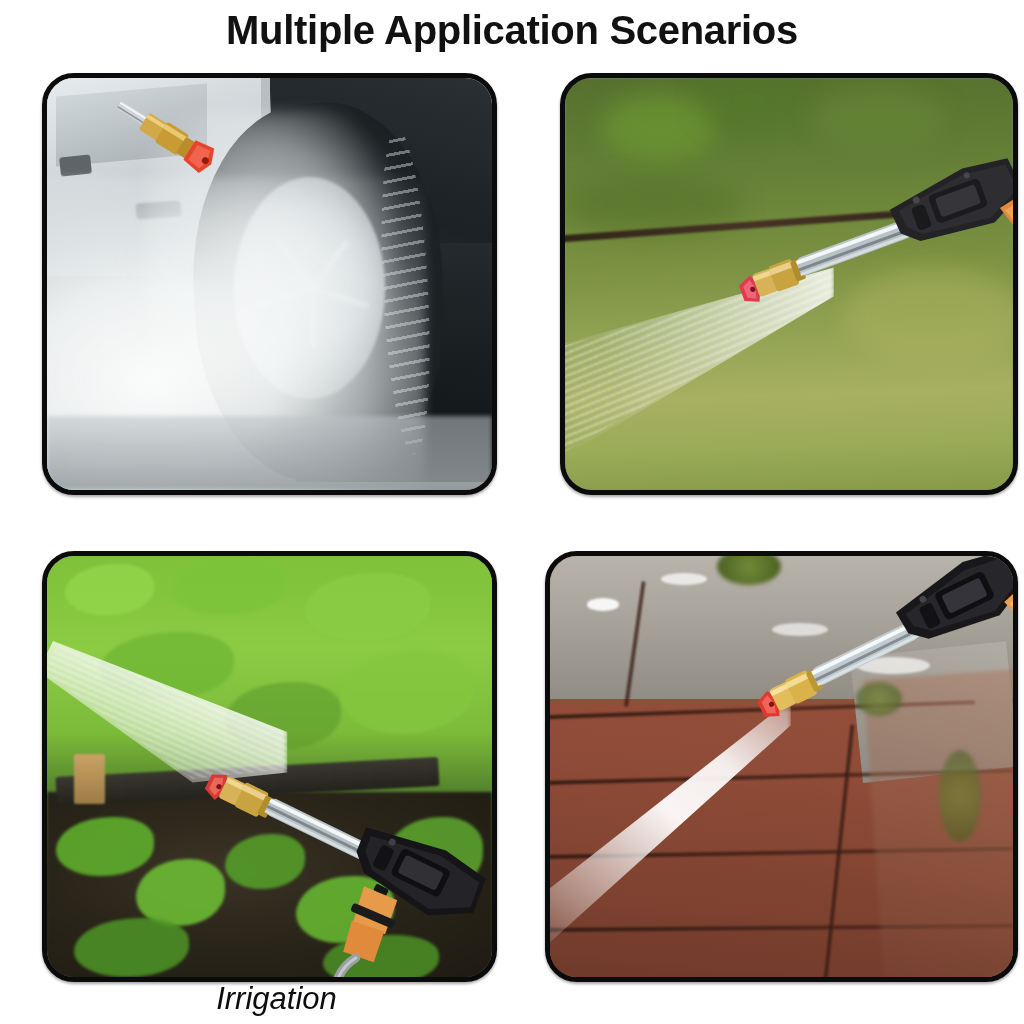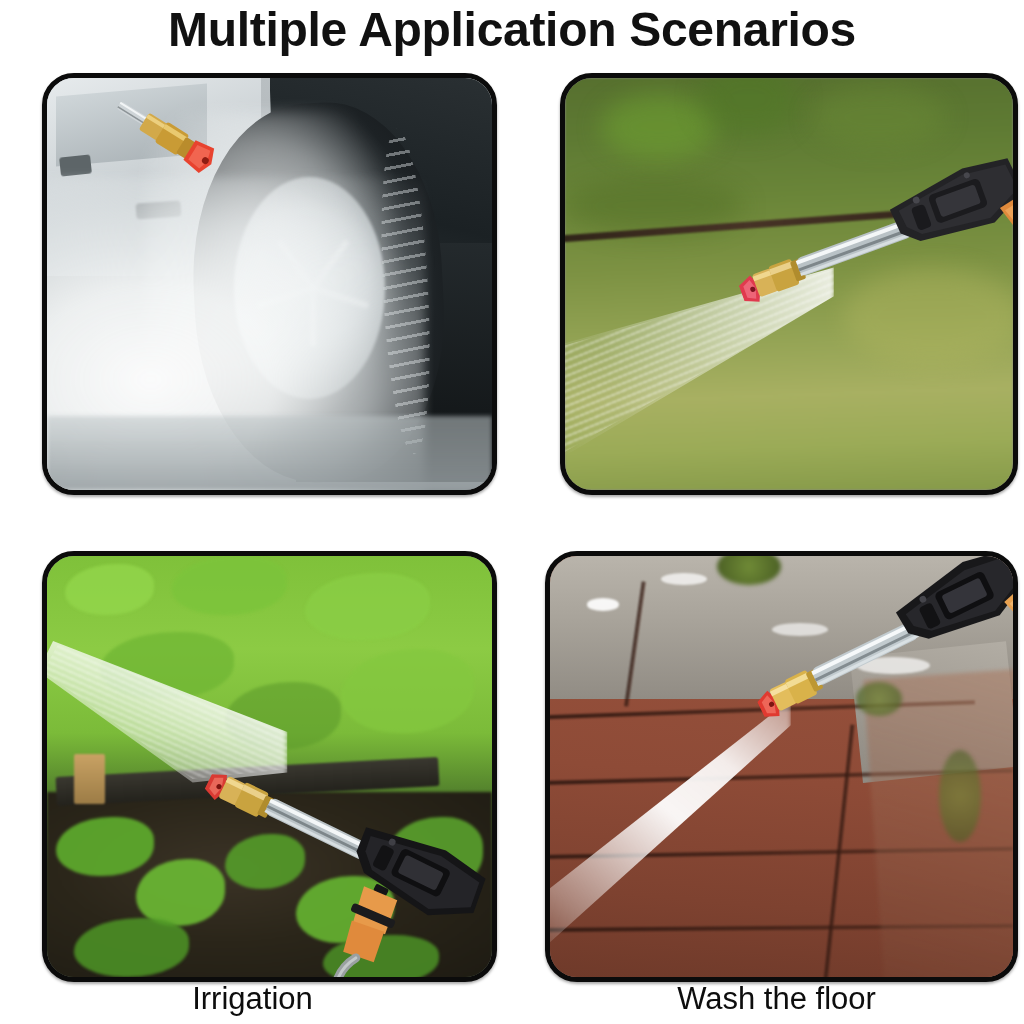--- a/index.html
+++ b/index.html
@@ -10,21 +10,21 @@
     overflow:hidden;
     position:relative;
   }
   .page{position:absolute;inset:0;}
 
   
   .title{
     position:absolute;
     top:2px;left:0;width:1024px;
     text-align:center;
-    font-size:48px;
+    font-size:40px;
     font-weight:700;
     letter-spacing:-0.3px;
     color:#111111;
     line-height:56px;
     white-space:nowrap;
   }
 
   
   .panel{
     position:absolute;
@@ -45,21 +45,21 @@
     position:absolute;
     text-align:center;
     font-size:31px;
     font-weight:400;
     color:#0d0d0d;
     line-height:38px;
     white-space:nowrap;
   }
   .c1{left:42px; top:500px; width:445px;}
   .c2{left:560px;top:500px; width:448px;}
-  .c3{left:30px; top:980px; width:445px;}
+  .c3{left:54px; top:980px; width:445px;font-style:italic;}
   .c4{left:545px;top:980px; width:463px;}
 
   
   .car-bg{
     position:absolute;inset:0;
     background:
       linear-gradient(180deg,#b9bfc2 0%,#aeb4b7 30%,#9aa1a4 60%,#8d9497 100%);
   }
   .car-body{
     position:absolute;left:-4%;top:0%;width:52%;height:48%;
@@ -456,15 +456,14 @@
           <rect x="206" y="32" width="54" height="30" rx="5" fill="#0f0f11"></rect>
           <rect x="212" y="37" width="42" height="20" rx="3" fill="#34343a"></rect>
           <rect x="186" y="38" width="14" height="24" rx="4" fill="#121214"></rect>
           <circle cx="194" cy="32" r="3.4" fill="#45454b"></circle>
           <path d="M266 70 L294 62 L300 96 L276 104 Z" fill="#e8a150"></path>
           <path d="M270 74 L292 67 L296 92 L278 98 Z" fill="#f4bb77" opacity=".8"></path>
         </svg>
       </div>
     </div>
   </div>
-  <div class="caption c4">Wash the floor</div>
 
 </div>
 
 </body></html>

